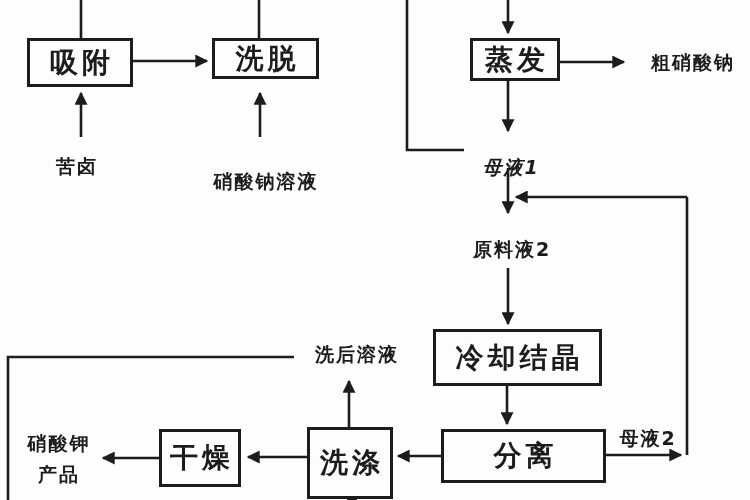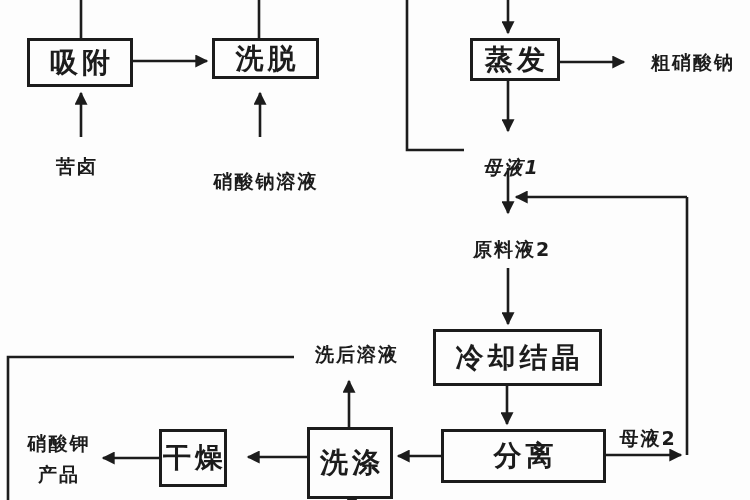--- a/index.html
+++ b/index.html
@@ -98,21 +98,21 @@
   </div>
   <div class="node" style="left:433px;top:329px;width:169px;height:57px;">
     <span>冷却结晶</span>
   </div>
   <div class="node" style="left:441px;top:429px;width:165px;height:54px;">
     <span>分离</span>
   </div>
   <div class="node" style="left:307px;top:427px;width:86px;height:72px;">
     <span>洗涤</span>
   </div>
-  <div class="node" style="left:159px;top:429px;width:68px;height:58px;">
+  <div class="node" style="left:159px;top:429px;width:82px;height:58px;">
     <span>干燥</span>
   </div>
 
   <div class="lbl" style="left:77px;top:167px;">苦卤</div>
   <div class="lbl" style="left:266px;top:182px;">硝酸钠溶液</div>
   <div class="lbl" style="left:693px;top:63px;">粗硝酸钠</div>
   <div class="lbl" style="left:511px;top:168px;font-style:italic;">母液1</div>
   <div class="lbl" style="left:512px;top:250px;">原料液2</div>
   <div class="lbl" style="left:648px;top:439px;">母液2</div>
   <div class="lbl" style="left:357px;top:355px;">洗后溶液</div>

